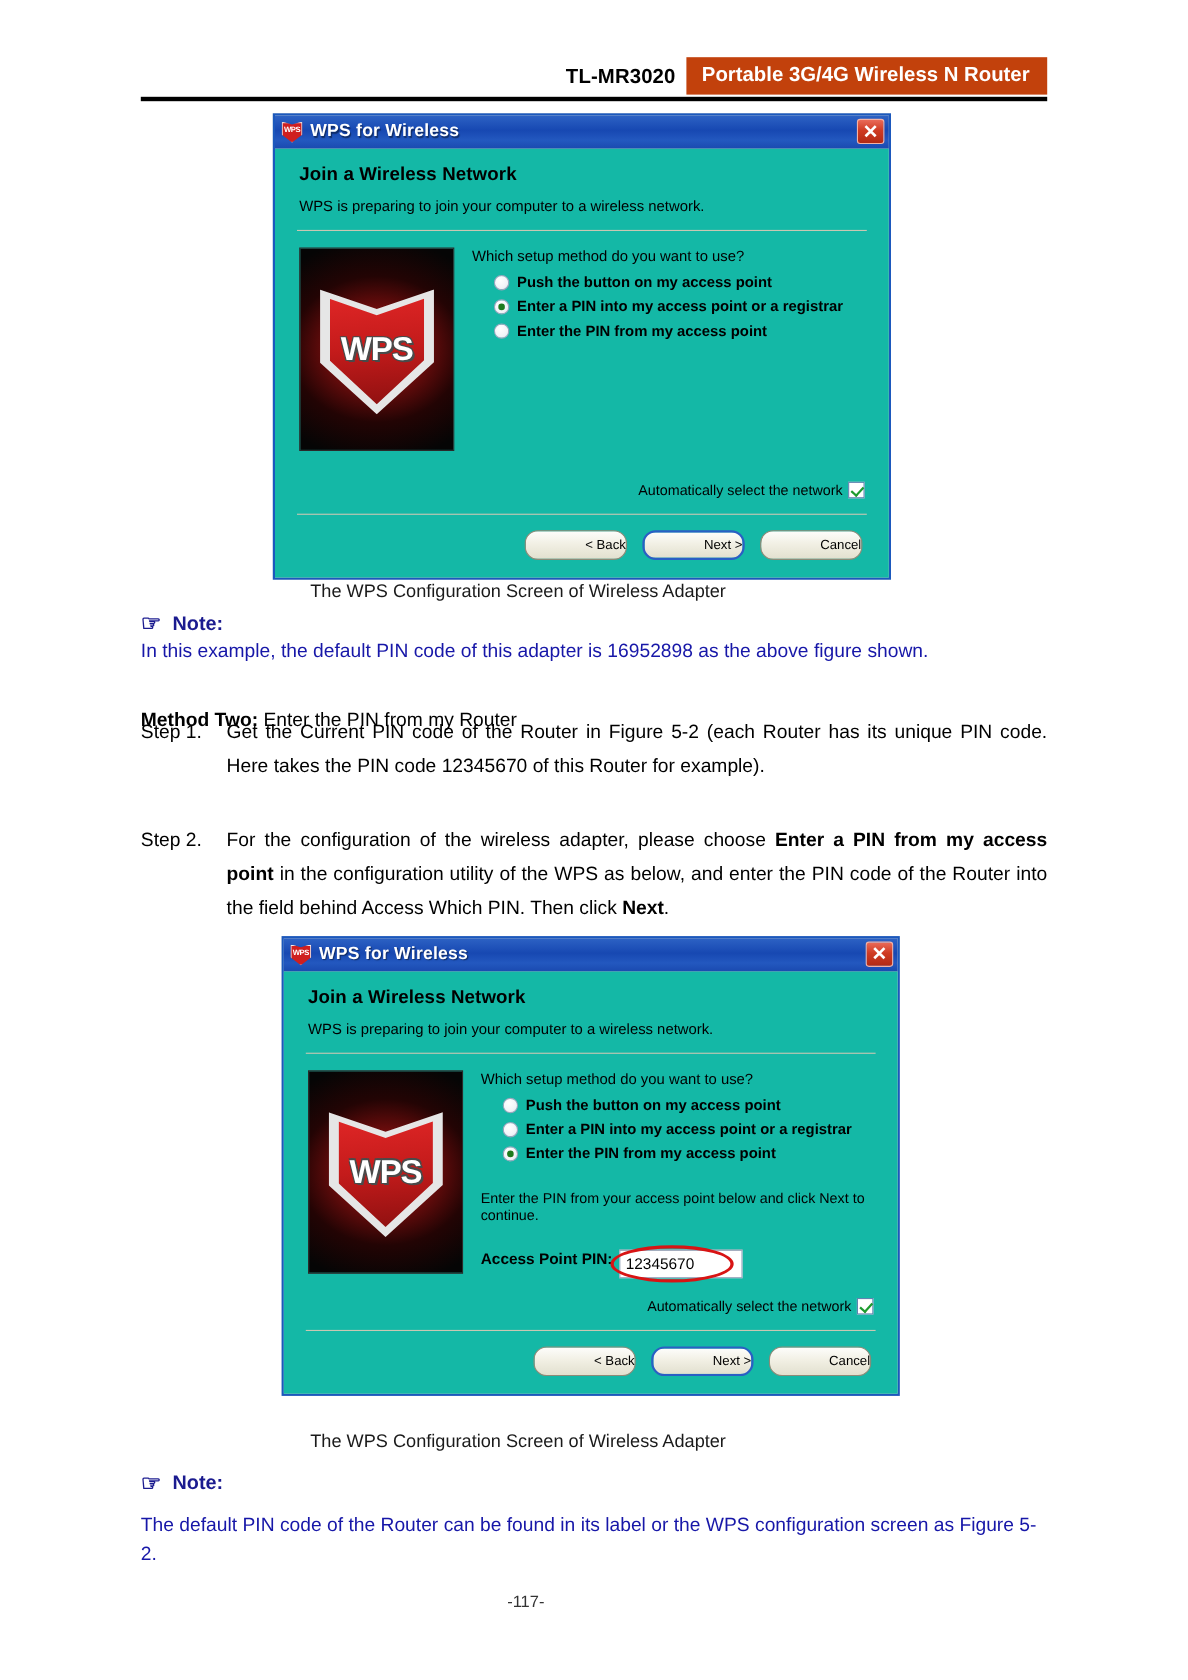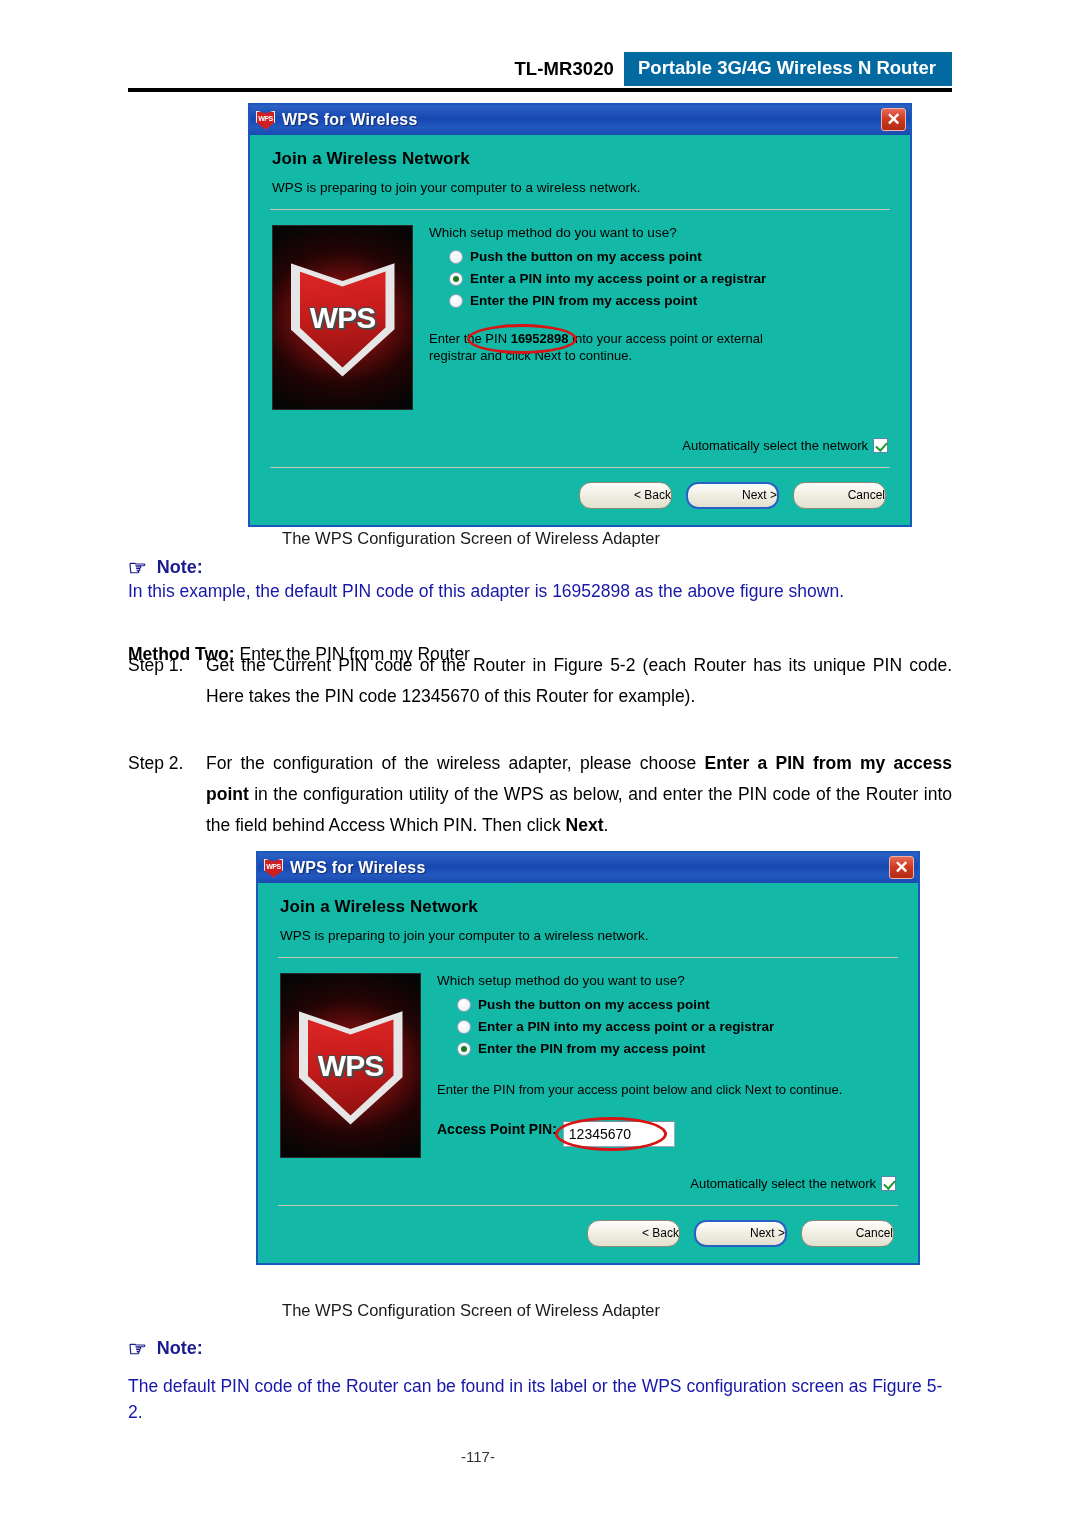--- a/index.html
+++ b/index.html
@@ -28,41 +28,41 @@
   }
   .model-name {
     font-size: 18.5px;
     font-weight: bold;
     letter-spacing: .1px;
     color: #000;
     margin-right: 10px;
     white-space: nowrap;
   }
   .product-banner {
-    background: #0369a1;
+    background: #c2410c;
     color: #ffffff;
     font-size: 18.5px;
     font-weight: bold;
     padding: 7px 16px 8px 14px;
     white-space: nowrap;
     line-height: 1;
   }
   .header-rule {
     position: absolute;
     top: 88px;
     left: 128px;
     width: 824px;
     height: 4px;
     background: #000;
   }
 
   
   .wps-dialog {
     position: absolute;
-    width: 664px;
+    width: 562px;
     border: 2px solid #1b58bd;
     background: #e9e8d6;
     font-family: "Liberation Sans", sans-serif;
   }
   .wps-dialog.first { left: 248px; top: 103px; }
   .wps-dialog.second { left: 256px; top: 851px; }
 
   .titlebar {
     height: 30px;
     background: linear-gradient(180deg,#2d62c4 0%, #1748b2 45%, #2358bf 75%, #1a4ab0 100%);
@@ -405,24 +405,20 @@
           <div class="radio-item checked">
             <span class="radio-mark"></span>
             <span class="radio-label">Enter a PIN into my access point or a registrar</span>
           </div>
           <div class="radio-item">
             <span class="radio-mark"></span>
             <span class="radio-label">Enter the PIN from my access point</span>
           </div>
         </div>
 
-        <div class="pin-paragraph">
-          <span>Enter the PIN </span><span class="pinval">16952898</span><span> into your access point or external registrar and click Next to continue.</span>
-          <span class="ellipse-annot" style="left:38px; top:-6px; width:110px; height:30px;"></span>
-        </div>
       </div>
     </div>
 
     <div class="autoselect-row" style="margin-top:28px;">
       <span class="lbltxt">Automatically select the network</span>
       <span class="checkbox-mark"></span>
     </div>
     <div class="hr-soft2"></div>
     <div class="button-row">
       <span class="dlg-btn">&lt; Back</span>

